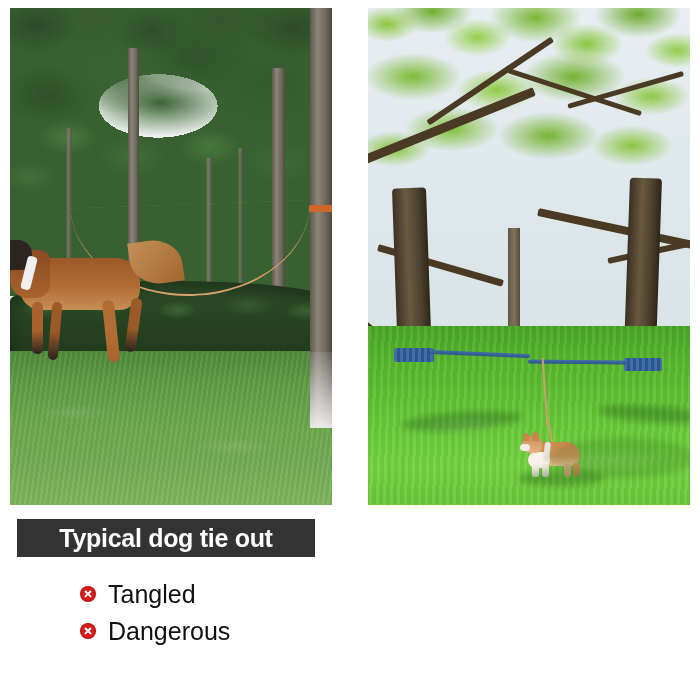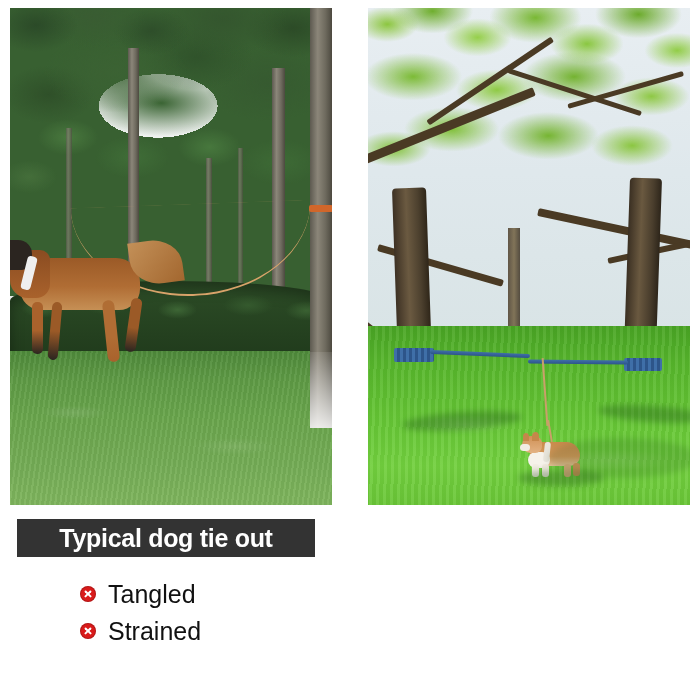--- a/index.html
+++ b/index.html
@@ -299,21 +299,21 @@
       <span class="title-text">Typical dog tie out</span>
     </div>
 
     <div class="feature-list list-left">
       <div class="feature-row">
         <span class="badge badge-cross"></span>
         <span class="feature-label">Tangled</span>
       </div>
       <div class="feature-row">
         <span class="badge badge-cross"></span>
-        <span class="feature-label">Strained</span>
+        <span class="feature-label">Dangerous</span>
       </div>
     </div>
   </div>
 
   <div class="panel panel-right">
 
     <div class="photo" role="img" aria-label="Pembroke Welsh Corgi standing on a bright sunny lawn attached by a short lead to a blue trolley cable strung between two tree trunks">
       <div class="photo-inner">
         <div class="sky-bright"></div>
         <div class="canopy-r"></div>

